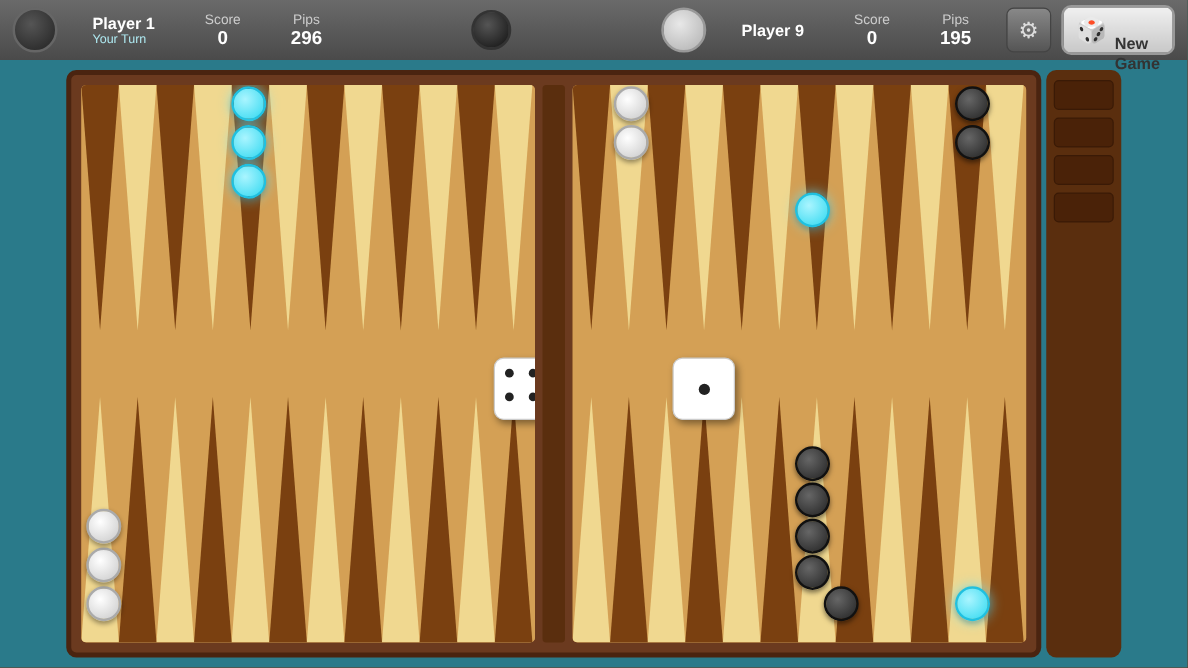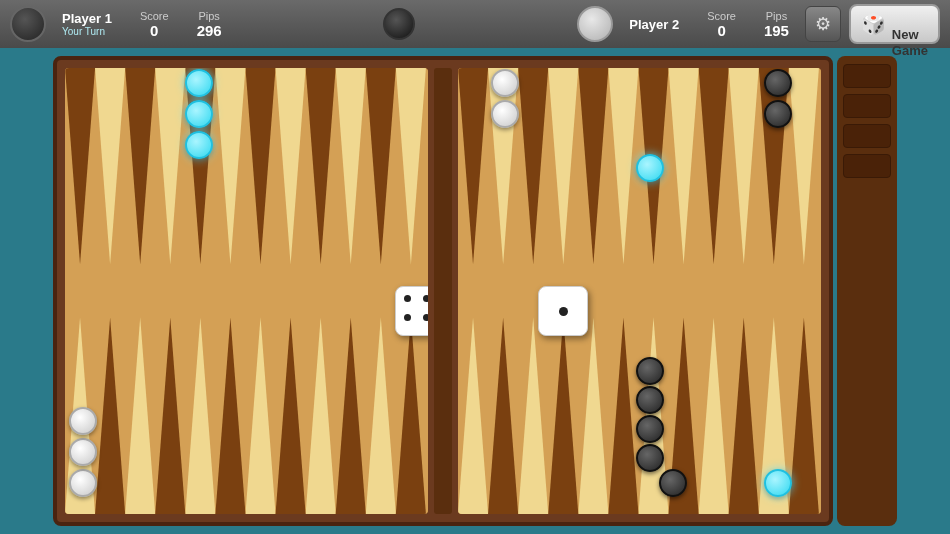--- a/index.html
+++ b/index.html
@@ -13,21 +13,21 @@
     }
 
     
     #header {
       width: 950px;
       height: 48px;
       background: linear-gradient(180deg, #6a6a6a 0%, #4a4a4a 100%);
       display: flex;
       align-items: center;
       padding: 0 10px;
-      gap: 16px;
+      gap: 28px;
       position: relative;
       z-index: 10;
     }
 
     .player-avatar {
       width: 36px;
       height: 36px;
       border-radius: 50%;
       background: radial-gradient(circle at 40% 35%, #e8e8e8, #b0b0b0);
       border: 2px solid #999;
@@ -263,21 +263,21 @@
     <span class="stat-label">Pips</span>
     <span class="stat-value">296</span>
   </div>
 
   <div class="header-center">
     <div class="center-circle"></div>
   </div>
 
   <div class="player-avatar"></div>
   <div class="player-details">
-    <span class="player-name">Player 2</span>
+    <span class="player-name">Player 9</span>
     <span class="player-turn"></span>
   </div>
   <div class="stat-group">
     <span class="stat-label">Score</span>
     <span class="stat-value">0</span>
   </div>
   <div class="stat-group">
     <span class="stat-label">Pips</span>
     <span class="stat-value">195</span>
   </div>

